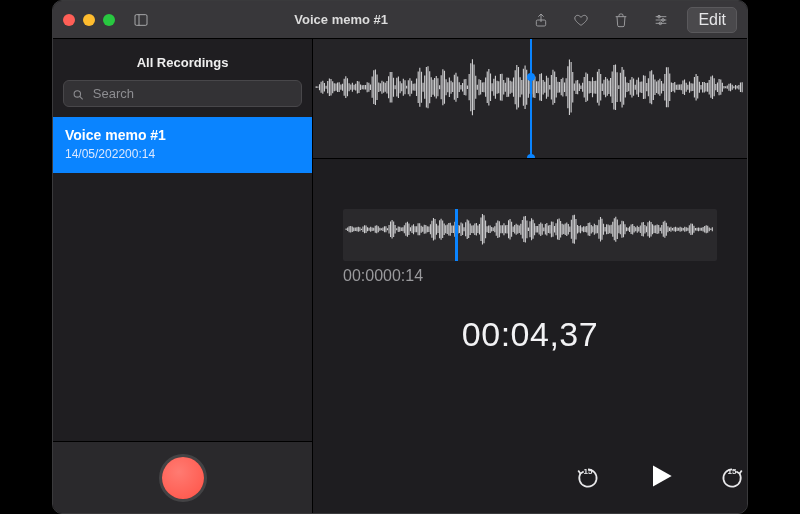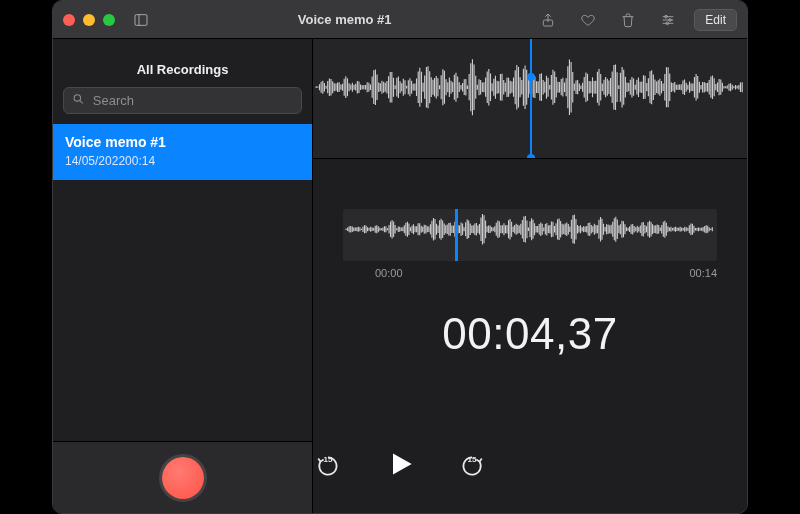--- a/index.html
+++ b/index.html
@@ -71,48 +71,48 @@
     text-align: center;
     font-weight: 600;
     color: var(--text);
   }
   .tb-right { display: flex; align-items: center; gap: 12px; }
   .edit-btn {
     background: var(--bg-toolbar-btn);
     color: #e6e6e8;
     border-radius: 5px;
     padding: 3px 10px;
-    font-size: 12px;
+    font-size: 16px;
     border: 1px solid #5a595c;
   }
   .tb-right .tb-icon-btn { color: #a8a8aa; }
 
   
   .body {
     flex: 1;
     display: flex;
     min-height: 0;
   }
   .sidebar {
     width: 260px;
     background: var(--bg-sidebar);
     border-right: 1px solid #000;
     display: flex;
     flex-direction: column;
   }
   .sb-header {
     text-align: center;
-    padding: 23px 0 10px;
+    padding: 16px 0 10px;
     font-weight: 700;
     color: #efefef;
   }
   .search-wrap { padding: 0 10px 10px; }
   .search {
     display: flex;
-    align-items: flex-start;
+    align-items: flex-end;
     background: var(--bg-search);
     border: 1px solid #48474a;
     border-radius: 6px;
     padding: 4px 8px;
     gap: 6px;
     color: #8d8d91;
   }
   .search input {
     background: transparent;
     border: none;
@@ -207,44 +207,43 @@
   .trim-playhead {
     position: absolute;
     top: -4px; bottom: -4px;
     width: 3px;
     background: var(--accent);
     left: 30%;
     border-radius: 2px;
   }
   .trim-labels {
     display: flex;
-    justify-content: space-between;
-    font-size: 11px;
+    justify-content: flex-start;
+    font-size: 16px;
     color: var(--text-dim);
     margin-top: 6px;
-    margin-left: 32px;
   }
 
   .time-display {
     text-align: center;
-    font-size: 44px;
+    font-size: 34px;
     font-weight: 400;
     color: #f2f2f4;
     margin-top: 30px;
     font-variant-numeric: tabular-nums;
     letter-spacing: 0.5px;
   }
 
   .controls {
     flex: 1;
     display: flex;
     align-items: flex-end;
-    justify-content: flex-start;
+    justify-content: flex-end;
     gap: 40px;
-    padding-bottom: 32px;
+    padding-bottom: 20px;
   }
   .skip-btn {
     width: 30px; height: 30px;
     color: #e8e8ea;
     display: flex; align-items: center; justify-content: center;
     position: relative;
   }
   .skip-btn svg { width: 26px; height: 26px; }
   .skip-btn .num {
     position: absolute;

